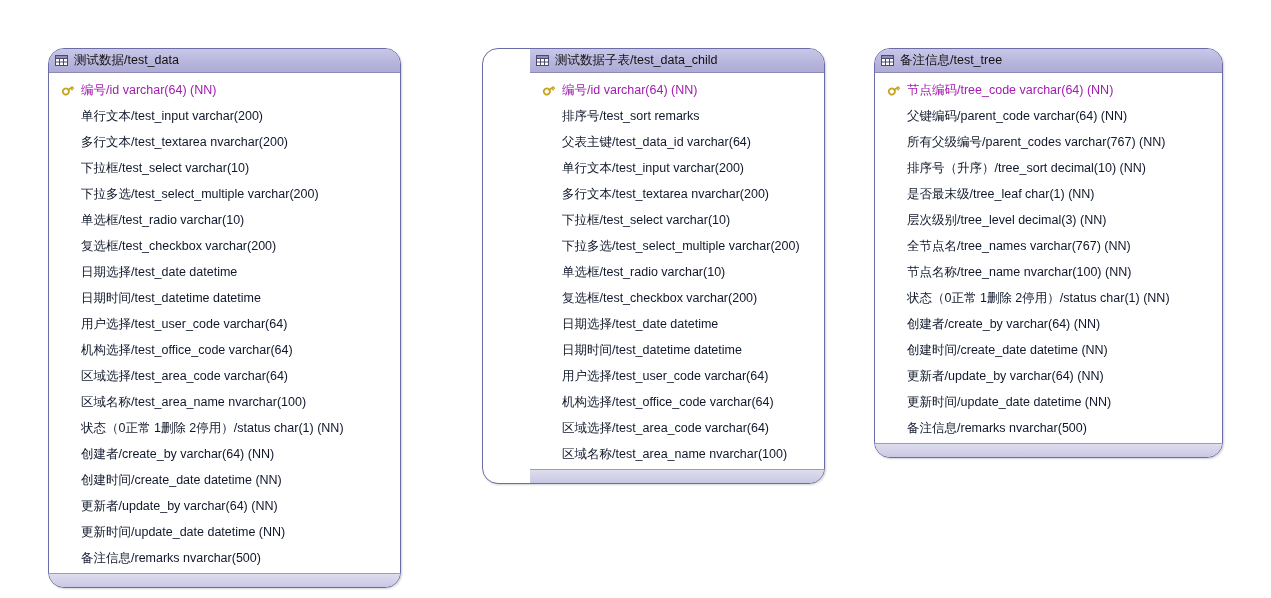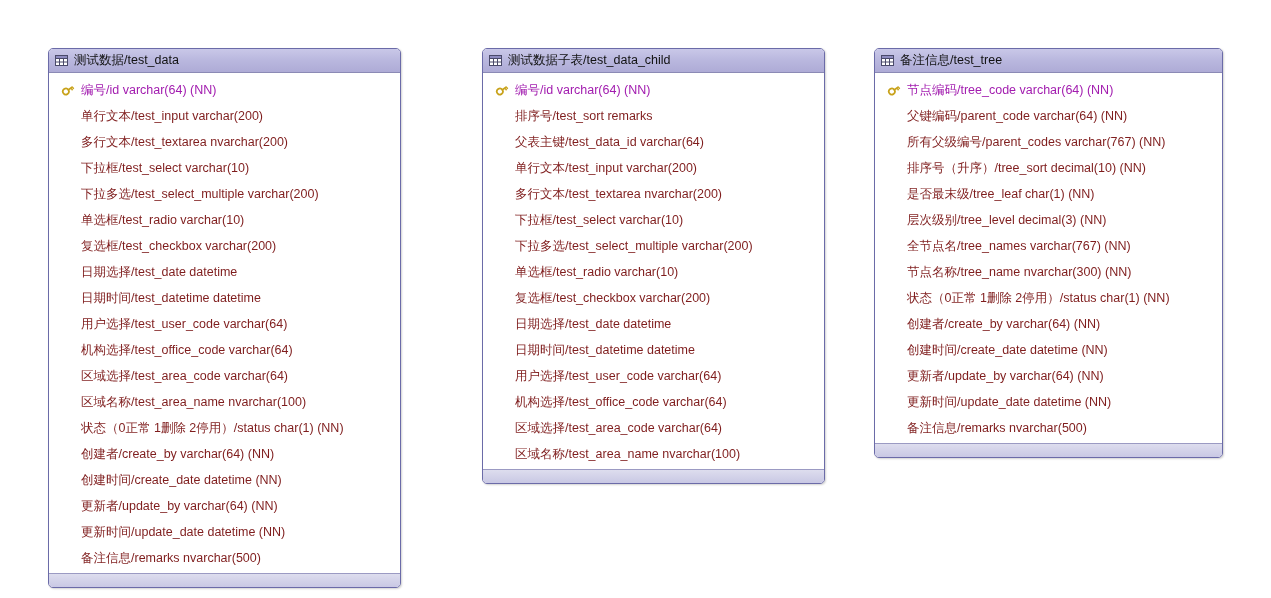--- a/index.html
+++ b/index.html
@@ -16,21 +16,21 @@
   }
   .canvas {
     position: absolute;
     left: 0; top: 0;
     width: 1271px;
     height: 598px;
   }
   .entity {
     position: absolute;
     border: 1px solid #6b6ba8;
-    border-radius: 5px;
+    border-radius: 16px;
     background: #ffffff;
     box-shadow: 1px 1px 2px rgba(0,0,0,0.18);
     box-sizing: border-box;
     overflow: hidden;
   }
   .entity-header {
     display: flex;
     align-items: center;
     height: 24px;
     background: linear-gradient(to bottom, #c9c8e8 0%, #b9b7de 50%, #aeabd6 100%);
@@ -68,21 +68,21 @@
     align-items: center;
     justify-content: center;
   }
   .key-icon {
     width: 14px;
     height: 14px;
     display: block;
   }
   .attr-text {
     font-size: 12.5px;
-    color: #7f1d1d;
+    color: #0f172a;
     white-space: nowrap;
     line-height: 14px;
   }
   .attr-row.pk .attr-text {
     color: #a21caf;
   }
   .entity-footer {
     height: 13px;
     background: linear-gradient(to bottom, #ddddee 0%, #c9c8e4 100%);
     border-top: 1px solid #9b9ac3;
@@ -187,21 +187,21 @@
           <span class="attr-gutter"></span>
           <span class="attr-text">更新时间/update_date datetime (NN)</span>
         </div>
         <div class="attr-row">
           <span class="attr-gutter"></span>
           <span class="attr-text">备注信息/remarks nvarchar(500)</span>
         </div>
       </div>
       <div class="entity-footer"></div>
     </div>
-    <div class="entity" style="left: 482px; top: 48px; width: 343px;">
+    <div class="entity" style="left: 482px; top: 48px; width: 343px; padding-left: 47px;">
       <div class="entity-header">
         <span style="display: flex;">
           <svg class="table-icon" viewBox="0 0 13 11" xmlns="http://www.w3.org/2000/svg">
             <rect x="0.5" y="0.5" width="12" height="10" fill="#ffffff" stroke="#4a4a6a"></rect>
             <rect x="0.5" y="0.5" width="12" height="3" fill="#8e8cc0" stroke="#4a4a6a"></rect>
             <line x1="4.5" y1="3.5" x2="4.5" y2="10.5" stroke="#4a4a6a"></line>
             <line x1="8.5" y1="3.5" x2="8.5" y2="10.5" stroke="#4a4a6a"></line>
             <line x1="0.5" y1="7" x2="12.5" y2="7" stroke="#4a4a6a"></line>
           </svg>
         </span>
@@ -326,21 +326,21 @@
         <div class="attr-row">
           <span class="attr-gutter"></span>
           <span class="attr-text">层次级别/tree_level decimal(3) (NN)</span>
         </div>
         <div class="attr-row">
           <span class="attr-gutter"></span>
           <span class="attr-text">全节点名/tree_names varchar(767) (NN)</span>
         </div>
         <div class="attr-row">
           <span class="attr-gutter"></span>
-          <span class="attr-text">节点名称/tree_name nvarchar(300) (NN)</span>
+          <span class="attr-text">节点名称/tree_name nvarchar(100) (NN)</span>
         </div>
         <div class="attr-row">
           <span class="attr-gutter"></span>
           <span class="attr-text">状态（0正常 1删除 2停用）/status char(1) (NN)</span>
         </div>
         <div class="attr-row">
           <span class="attr-gutter"></span>
           <span class="attr-text">创建者/create_by varchar(64) (NN)</span>
         </div>
         <div class="attr-row">

